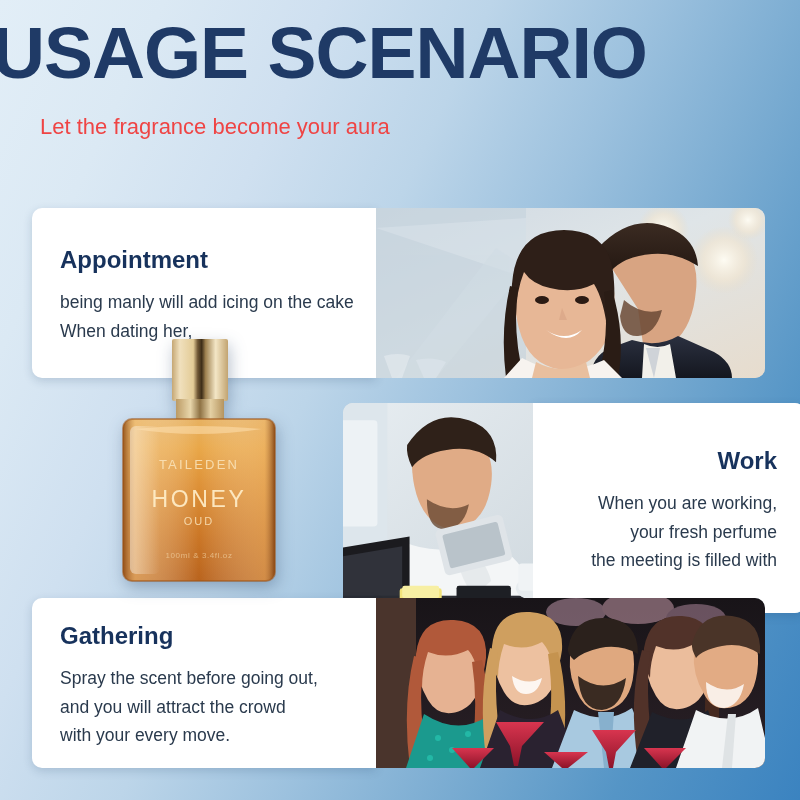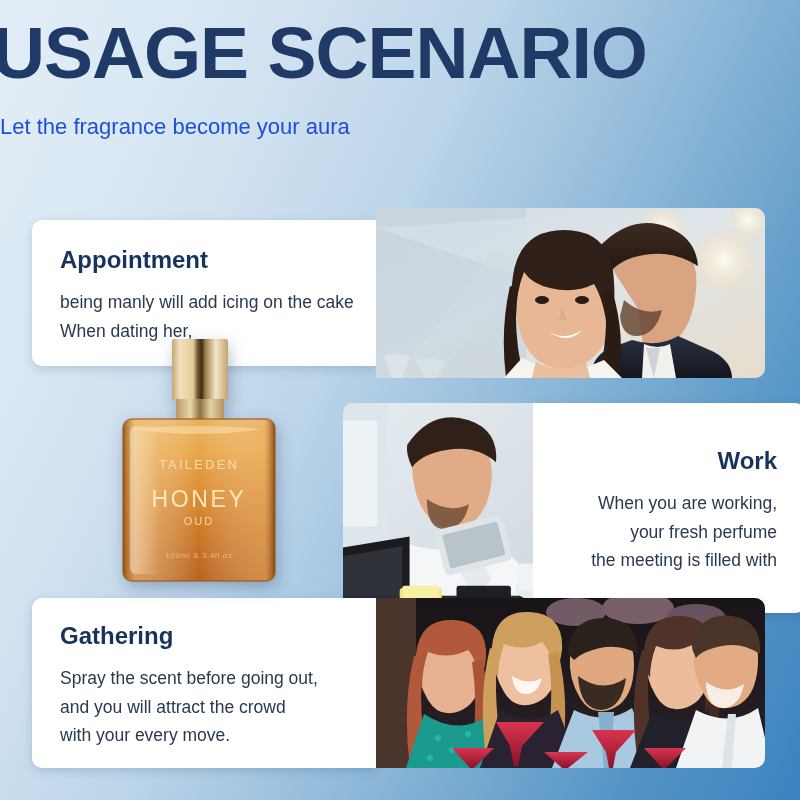--- a/index.html
+++ b/index.html
@@ -27,29 +27,30 @@
     font-weight:bold;
     letter-spacing:-1px;
     color:#1f3a66;
     line-height:1.05;
     font-family:"Liberation Sans", sans-serif;
     transform:scaleX(1.02);
   }
   .subtitle {
     margin-top:22px;
     font-size:22px;
-    color:#1d4ed8;
+    color:#ef4444;
     font-weight:400;
+    margin-left:40px;
   }
 
   
   .rows { position:absolute; left:0; top:0; width:800px; height:800px; pointer-events:none; }
   .row { position:absolute; display:flex; border-radius:10px; overflow:visible; pointer-events:auto; }
 
-  .row1 { left:32px;  top:208px; width:733px; height:170px;align-items:center; }
+  .row1 { left:32px;  top:208px; width:733px; height:170px; }
   .row2 { left:303px; top:403px; width:462px; height:210px;margin-left:40px; }
   .row3 { left:32px;  top:598px; width:733px; height:170px; }
 
   .card-text {
     background:#fff;
     padding:26px 28px 20px 28px;
     display:flex;
     flex-direction:column;
     justify-content:center;
     box-shadow:0 3px 10px rgba(30,60,100,.18);

